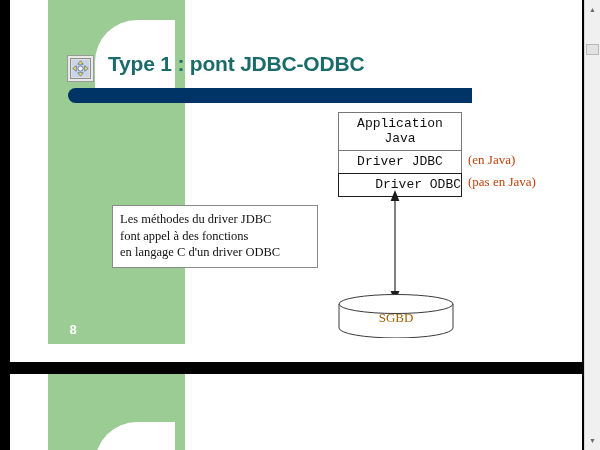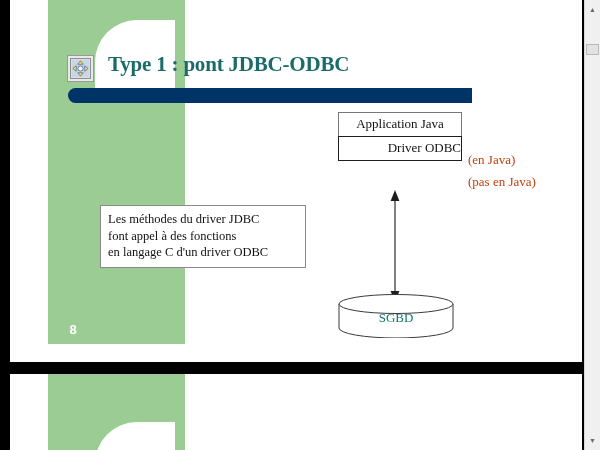--- a/index.html
+++ b/index.html
@@ -127,21 +127,21 @@
   }
   .title-text {
     position: absolute;
     left: 98px;
     top: 52px;
     font-size: 21px;
     font-weight: bold;
     color: #1a6b69;
     white-space: nowrap;
     letter-spacing: -0.2px;
-    font-family: Liberation Serif, serif;
+    font-family: Liberation Sans, sans-serif;
   }
   .title-rule {
     position: absolute;
     left: 58px;
     top: 88px;
     width: 404px;
     height: 15px;
     background: #003366;
     border-top-left-radius: 8px;
     border-bottom-left-radius: 8px;
@@ -151,21 +151,21 @@
   .stack {
     position: absolute;
     left: 328px;
     top: 112px;
   }
   .stack-box {
     width: 124px;
     box-sizing: border-box;
     background: #ffffff;
     border: 1px solid #777777;
-    font-family: Liberation Serif, serif;
+    font-family: Liberation Mono, monospace;
     font-size: 13px;
     color: #111111;
     text-align: center;
     padding: 3px 0 4px 0;
     position: relative;
   }
   .stack-box.strong {
     border: 1.6px solid #1d1d1d;
     margin-top: -1px;
     text-align: right;
@@ -201,27 +201,27 @@
     height: 44px;
   }
   .cyl-label {
     position: absolute;
     left: 328px;
     top: 310px;
     width: 116px;
     text-align: center;
     font-family: "Liberation Serif", serif;
     font-size: 13px;
-    color: #0f766e;
+    color: #a16207;
   }
 
   
   .note-box {
     position: absolute;
-    left: 90px;
+    left: 102px;
     top: 205px;
     width: 206px;
     box-sizing: border-box;
     background: #ffffff;
     border: 1px solid #8a8a8a;
     padding: 5px 7px 6px 7px;
     font-family: "Liberation Serif", serif;
     font-size: 12.5px;
     line-height: 1.33;
     color: #111111;
@@ -252,20 +252,21 @@
         </svg>
       </div>
     </div>
 
     <div class="title-text">Type 1 : pont JDBC-ODBC</div>
 
     <div class="title-rule"></div>
 
     <div class="stack">
       <div class="stack-box">Application Java</div>
+      <div class="stack-box">Driver JDBC</div>
       <div class="stack-box strong">Driver ODBC</div>
     </div>
 
     <div class="side-note n1">(en Java)</div>
     <div class="side-note n2">(pas en Java)</div>
 
     <svg class="connector" viewBox="0 0 14 112">
       <line x1="7" y1="10" x2="7" y2="102" stroke="#2b2b2b" stroke-width="1.2"></line>
       <polygon points="7,0 11.4,11 2.6,11" fill="#1d1d1d"></polygon>
       <polygon points="7,112 11.4,101 2.6,101" fill="#1d1d1d"></polygon>

